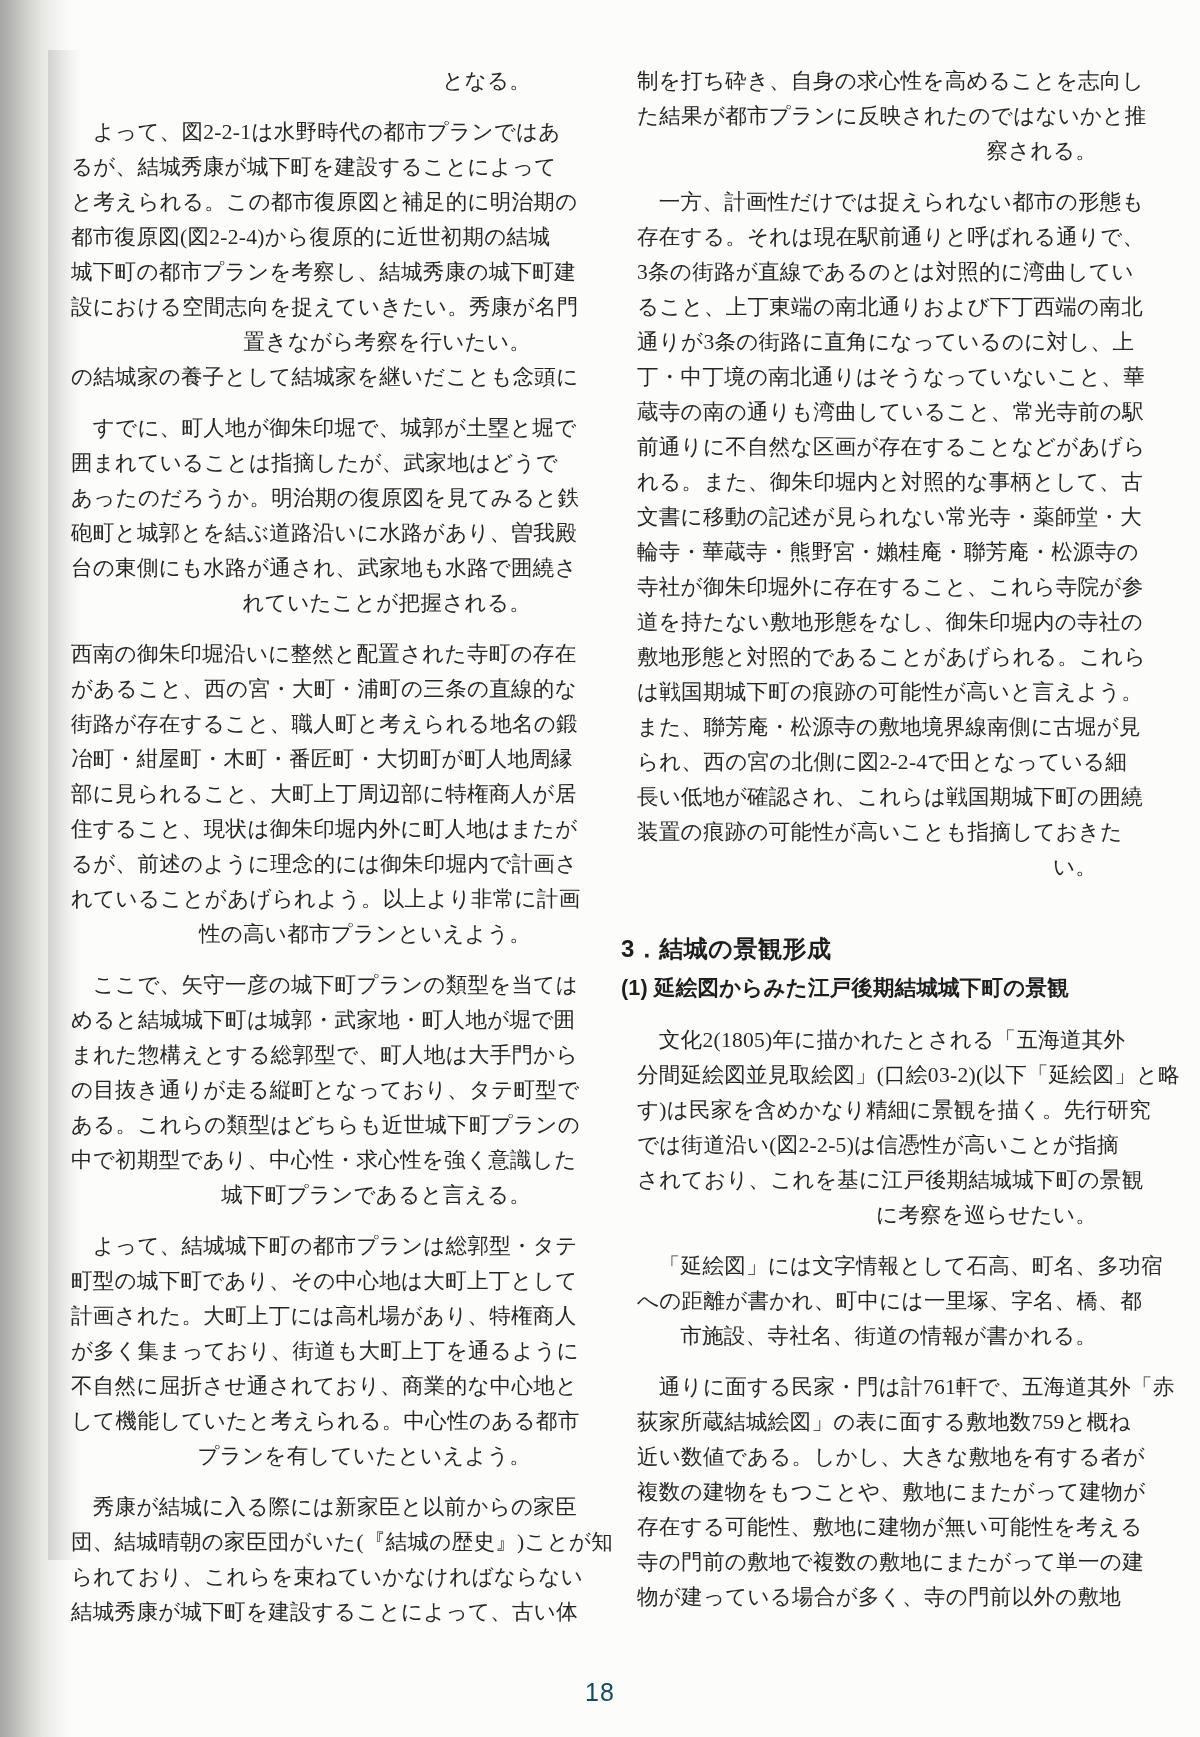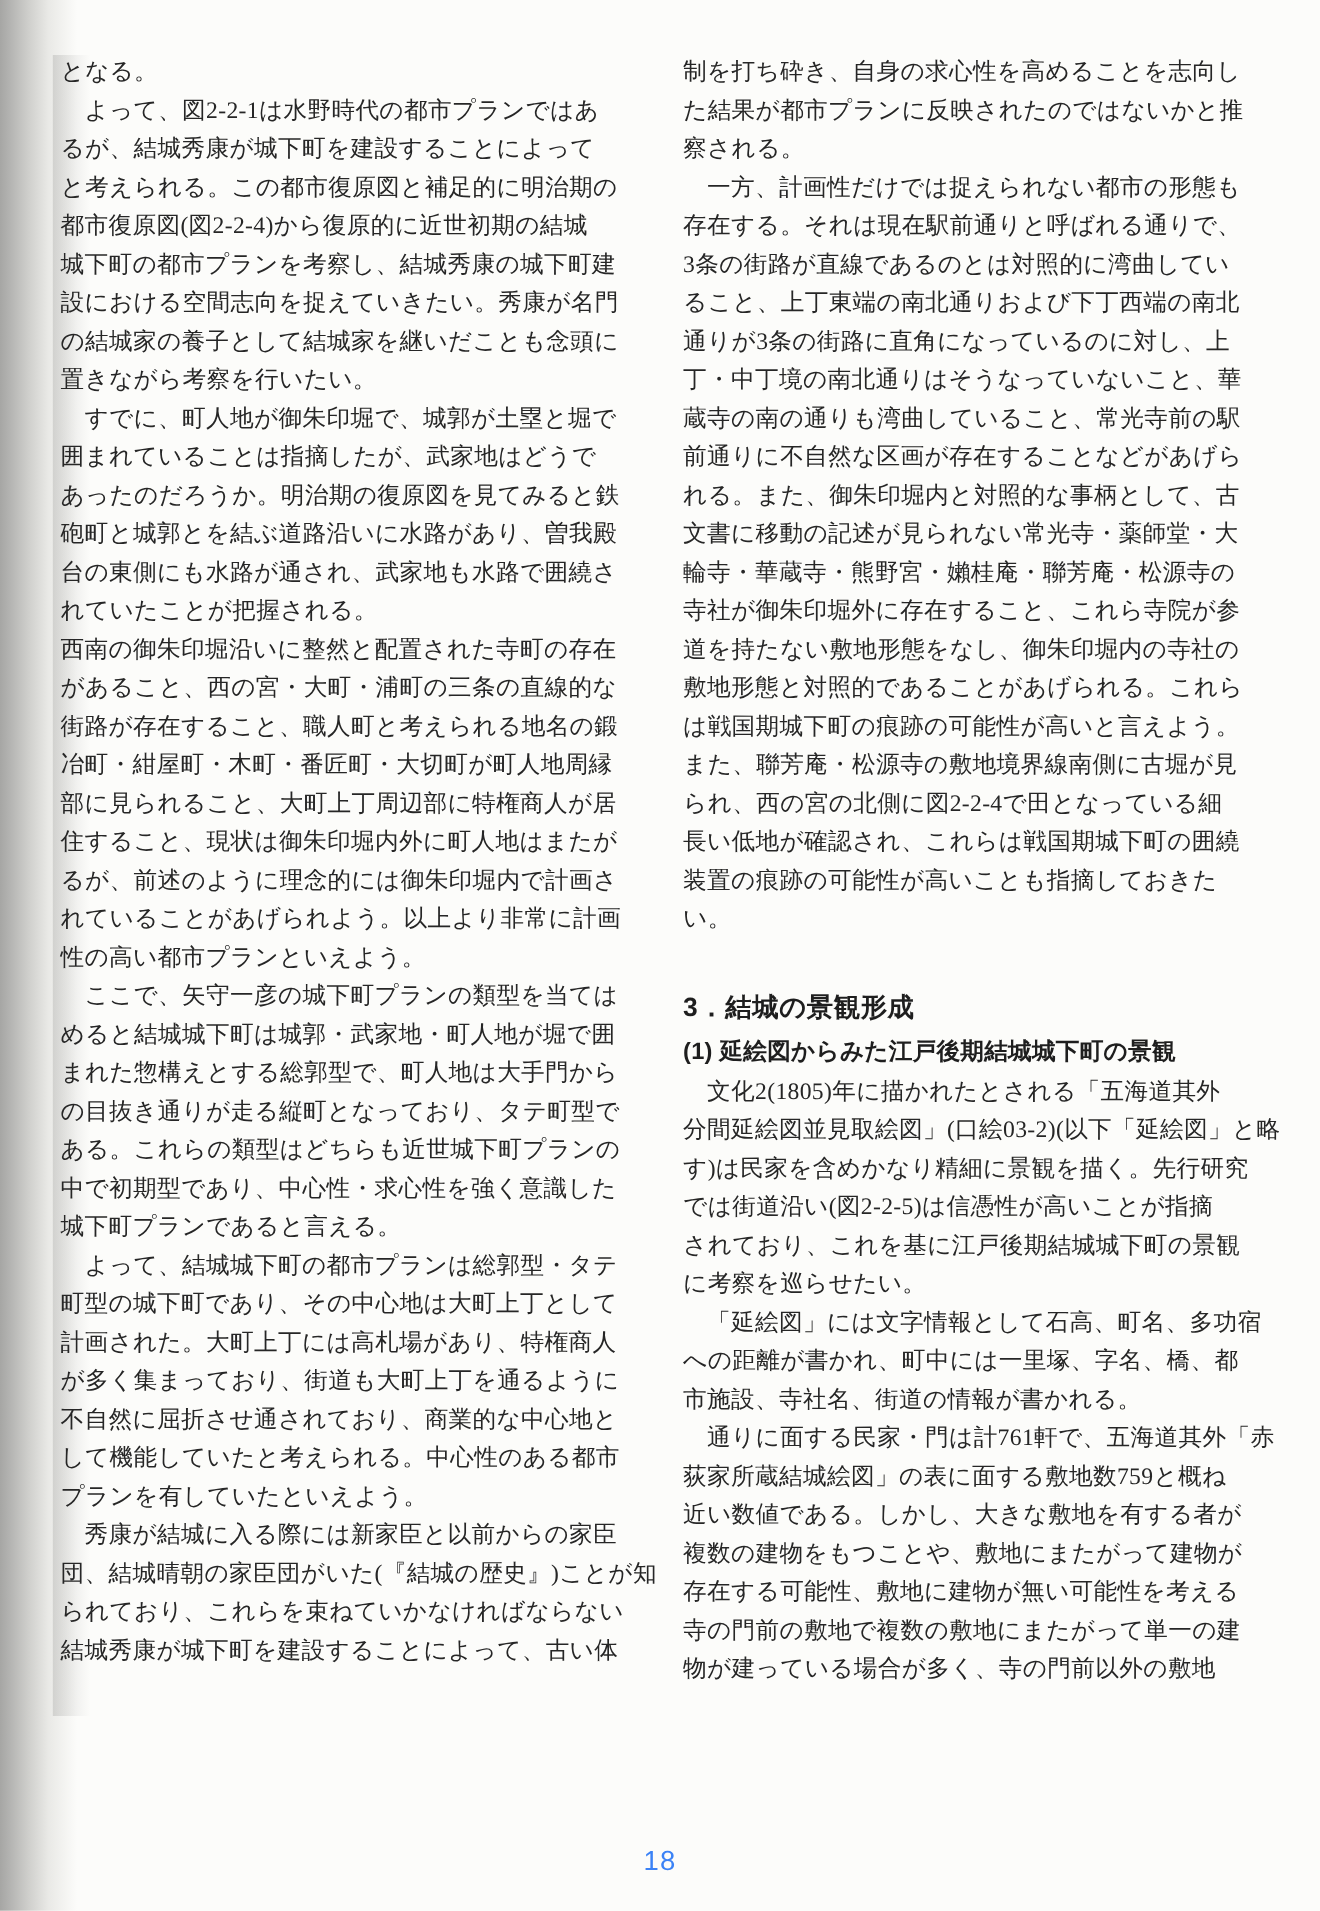--- a/index.html
+++ b/index.html
@@ -24,57 +24,57 @@
     background:linear-gradient(to right,rgba(70,70,70,0.16),rgba(70,70,70,0));
     pointer-events:none;
   }
   .col{
     position:absolute;top:48px;width:492px;
     font-size:21.5px;line-height:35px;letter-spacing:0.3px;
     text-align:left;white-space:nowrap;
   }
   .col-left{left:55px;}
   .col-right{left:621px;}
-  .para{margin:0;padding:0;}
+  .para{margin:16px;padding:0;text-align:right;}
   .tline{height:35px;}
   .h1{
     font-family:"Liberation Sans","DejaVu Sans",sans-serif;
     font-weight:bold;font-size:24px;line-height:40px;
     margin-top:44px;color:#1e1e1e;letter-spacing:0.5px;
   }
   .h2{
     font-family:"Liberation Sans","DejaVu Sans",sans-serif;
     font-weight:bold;font-size:21.5px;line-height:38px;
     color:#1e1e1e;letter-spacing:0.2px;
   }
   .page-number{
     position:absolute;left:50%;top:1678px;transform:translateX(-50%);
     font-family:"Liberation Sans","DejaVu Sans",sans-serif;
-    font-size:25px;color:#3b82f6;letter-spacing:1px;
+    font-size:25px;color:#0c4a6e;letter-spacing:1px;
   }
 </style>
 </head>
 <body>
 
 <div class="binding-shadow"></div>
 <div class="smudge"></div>
 
 <div class="col col-left">
     <div class="para">
       <div class="tline">となる。</div>
     </div>
     <div class="para">
       <div class="tline">　よって、図2-2-1は水野時代の都市プランではあ</div>
       <div class="tline">るが、結城秀康が城下町を建設することによって</div>
       <div class="tline">と考えられる。この都市復原図と補足的に明治期の</div>
       <div class="tline">都市復原図(図2-2-4)から復原的に近世初期の結城</div>
       <div class="tline">城下町の都市プランを考察し、結城秀康の城下町建</div>
       <div class="tline">設における空間志向を捉えていきたい。秀康が名門</div>
+      <div class="tline">置きながら考察を行いたい。</div>
       <div class="tline">の結城家の養子として結城家を継いだことも念頭に</div>
-      <div class="tline">置きながら考察を行いたい。</div>
     </div>
     <div class="para">
       <div class="tline">　すでに、町人地が御朱印堀で、城郭が土塁と堀で</div>
       <div class="tline">囲まれていることは指摘したが、武家地はどうで</div>
       <div class="tline">あったのだろうか。明治期の復原図を見てみると鉄</div>
       <div class="tline">砲町と城郭とを結ぶ道路沿いに水路があり、曽我殿</div>
       <div class="tline">台の東側にも水路が通され、武家地も水路で囲繞さ</div>
       <div class="tline">れていたことが把握される。</div>
     </div>
     <div class="para">

